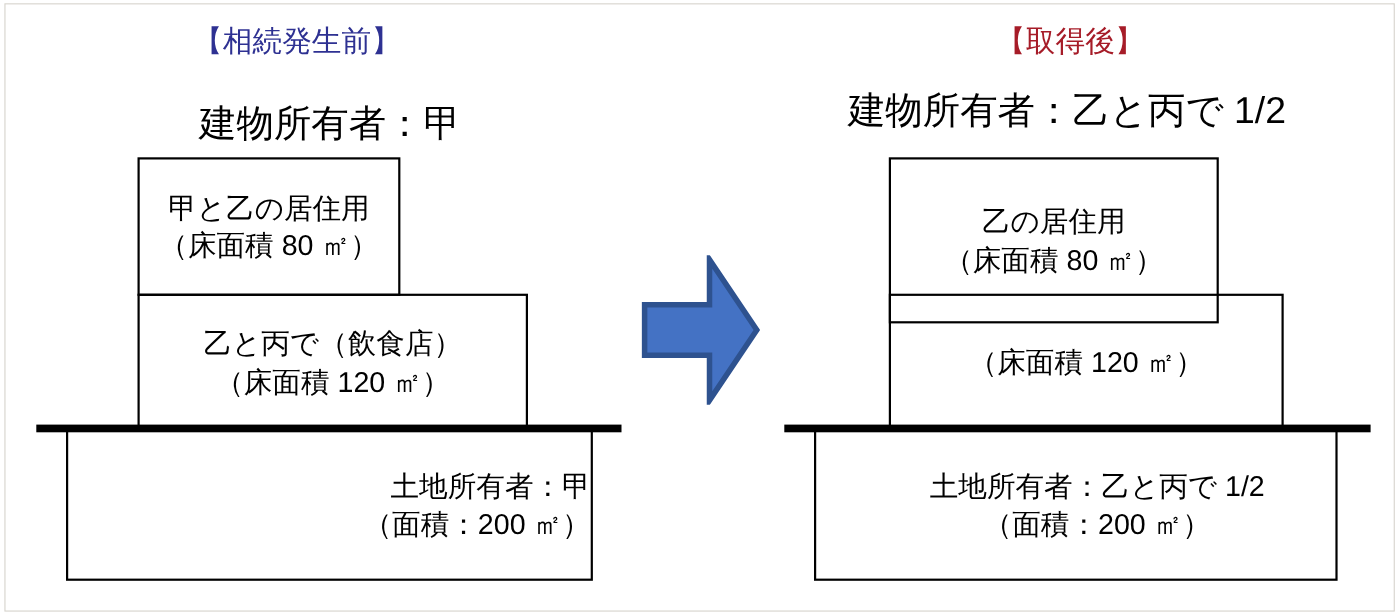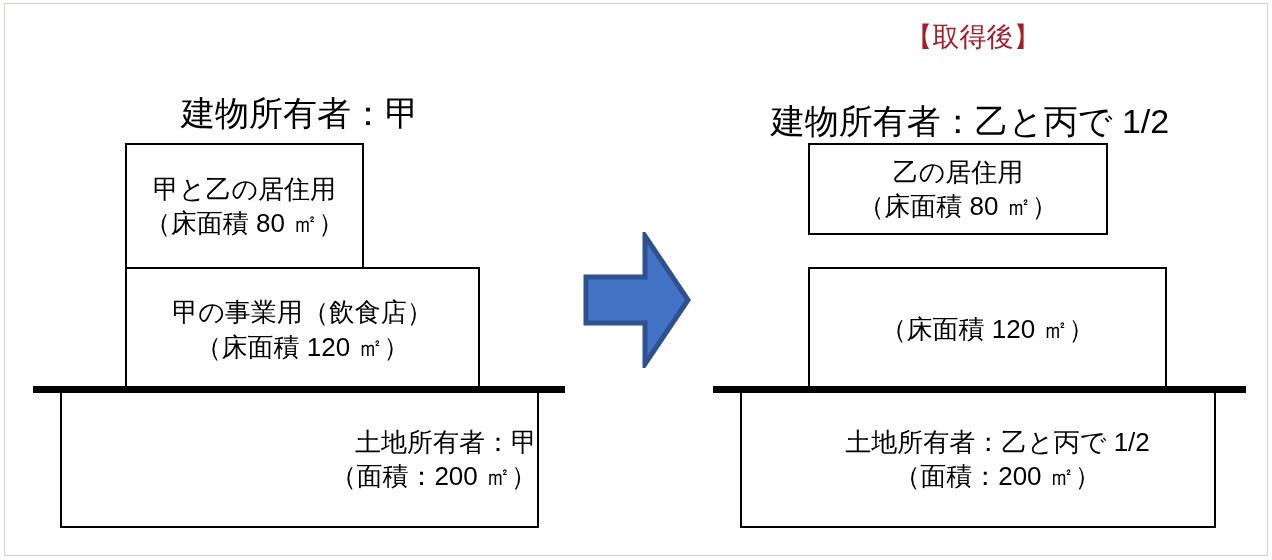--- a/index.html
+++ b/index.html
@@ -40,21 +40,21 @@
 
   .owner-line {
     position: absolute;
     text-align: center;
     font-size: 34px;
     line-height: 1;
     white-space: nowrap;
     color: #000000;
   }
   .owner-left  { left: 20px;  top: 96px; width: 560px; }
-  .owner-right { left: 690px; top: 104px; width: 560px; }
+  .owner-right { left: 690px; top: 84px; width: 560px; }
 
   .box {
     position: absolute;
     border: 2px solid #000000;
     box-sizing: border-box;
     background: transparent;
     display: flex;
     flex-direction: column;
     align-items: center;
     justify-content: center;
@@ -66,21 +66,21 @@
     color: #000000;
     text-align: center;
   }
 
   
   .box-l-top  { left: 125px; top: 143px; width: 239px; height: 126px; }
   .box-l-mid  { left: 125px; top: 267px; width: 355px; height: 125px; }
   .box-l-land { left: 60px;  top: 390px; width: 479px; height: 138px; align-items: flex-end; }
 
   
-  .box-r-top  { left: 808px;  top: 143px; width: 300px; height: 92px; }
+  .box-r-top  { left: 808px;  top: 143px; width: 300px; height: 151px; }
   .box-r-mid  { left: 808px;  top: 267px; width: 359px; height: 125px; }
   .box-r-land { left: 740px;  top: 390px; width: 476px; height: 138px; padding-left: 39px; }
 
   .ground {
     position: absolute;
     height: 7px;
     background: #000000;
   }
   .ground-left  { left: 33px;  top: 386px; width: 532px; }
   .ground-right { left: 713px; top: 386px; width: 533px; }
@@ -93,30 +93,31 @@
     height: 136px;
   }
 </style>
 </head>
 <body>
 
 <div id="canvas">
 
   <div class="frame"></div>
 
+  <div class="title title-left">【相続発生前】</div>
 
   <div class="owner-line owner-left">建物所有者：甲</div>
 
   <div class="box box-l-top">
     <div class="line">甲と乙の居住用</div>
     <div class="line">（床面積 80 ㎡）</div>
   </div>
 
   <div class="box box-l-mid">
-    <div class="line">甲の事業用（飲食店）</div>
+    <div class="line">乙と丙で（飲食店）</div>
     <div class="line">（床面積 120 ㎡）</div>
   </div>
 
   <div class="box box-l-land">
     <div class="line">土地所有者：甲</div>
     <div class="line">（面積：200 ㎡）</div>
   </div>
 
   <div class="ground ground-left"></div>
 

